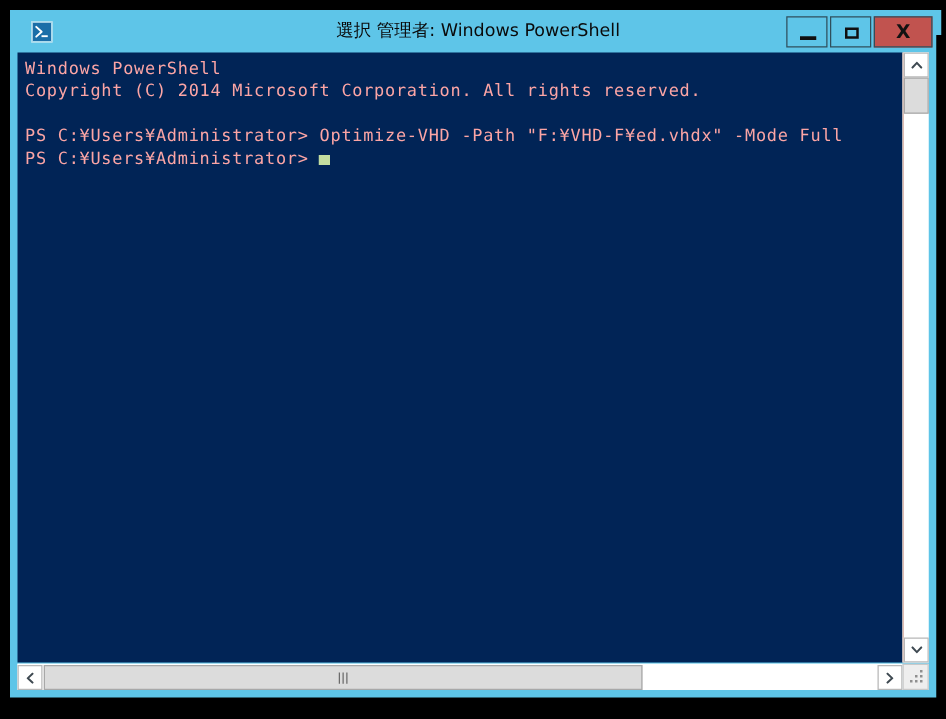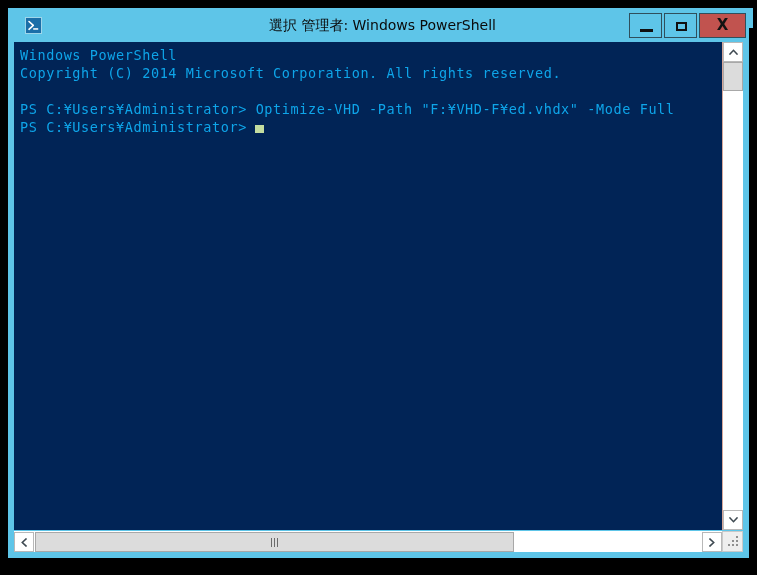--- a/index.html
+++ b/index.html
@@ -140,21 +140,21 @@
     background: #012456;
     overflow: hidden;
   }
   #console-text {
     position: absolute;
     left: 6px;
     top: 4px;
     font-family: "DejaVu Sans Mono", monospace;
     font-size: 13.5px;
     line-height: 18px;
-    color: #0ea5e9;
+    color: #fca5a5;
     white-space: pre;
     letter-spacing: 0.6px;
   }
   .cursor-line { position: relative; }
   #cursor-block {
     display: inline-block;
     width: 9px;
     height: 8px;
     background: #c3dda0;
     vertical-align: -1px;

